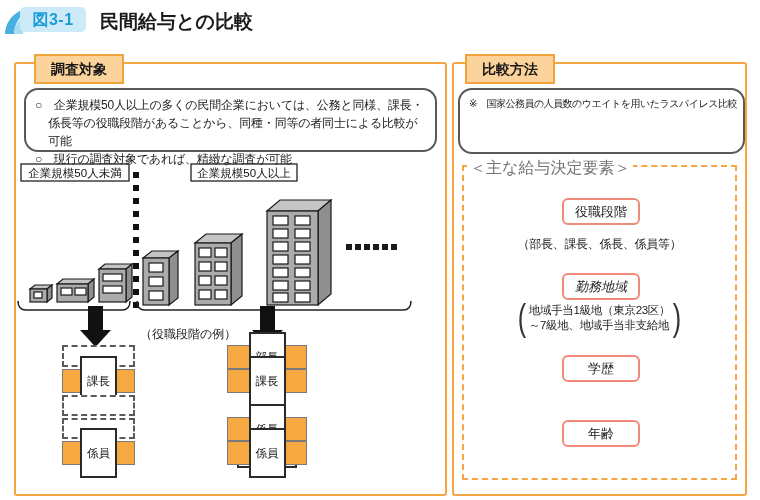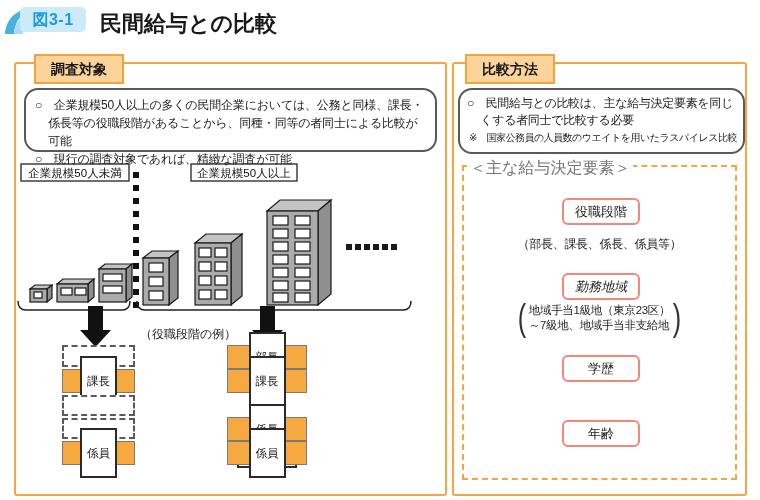--- a/index.html
+++ b/index.html
@@ -4,21 +4,21 @@
 <style>
   html,body{margin:0;padding:0;background:#fff;}
   .page{position:relative;width:760px;height:500px;background:#fff;overflow:hidden;
         font-family:"Liberation Sans","DejaVu Sans",sans-serif;color:#222;}
 
   
   .hdr-swoosh{position:absolute;left:3px;top:4px;width:44px;height:32px;}
   .hdr-badge{position:absolute;left:20px;top:7px;width:66px;height:25px;
              background:#cdeaf8;border-radius:5px;color:#1c9cd6;font-weight:bold;
              font-size:16px;line-height:25px;text-align:center;letter-spacing:0.5px;}
-  .hdr-title{position:absolute;left:100px;top:9px;font-size:22px;font-weight:bold;color:#1a1a1a;}
+  .hdr-title{position:absolute;left:100px;top:9px;font-size:19px;font-weight:bold;color:#1a1a1a;}
 
   
   .panel{position:absolute;border:2px solid #f5a643;border-radius:3px;background:#fff;}
   .panel-left{left:14px;top:62px;width:429px;height:430px;}
   .panel-right{left:452px;top:62px;width:291px;height:430px;}
   .tag{position:absolute;height:20px;padding:3px 15px;background:#fbd39b;
        border:2px solid #f1a33c;font-size:14px;font-weight:bold;line-height:20px;
        color:#1a1a1a;z-index:3;}
   .tag-left{left:34px;top:54px;}
   .tag-right{left:465px;top:54px;}
@@ -215,21 +215,20 @@
     <span class="chip">係長</span>
   </div>
   <div class="srow orange rs r5">
     <span class="chip">係員</span>
   </div>
 
   <div class="panel panel-right"></div>
   <div class="tag tag-right">比較方法</div>
 
   <div class="bullet-box bullet-box-right">
-    <div class="bullet">○　民間給与との比較は、主な給与決定要素を同じくする者同士で比較する必要</div>
     <div class="fine-note">※　国家公務員の人員数のウエイトを用いたラスパイレス比較</div>
   </div>
 
   <div class="dashed-box"></div>
   <div class="factors-title">＜主な給与決定要素＞</div>
 
   <div class="f-box f-roles">役職段階</div>
   <div class="f-note f-note-roles">（部長、課長、係長、係員等）</div>
 
   <div class="f-box f-area">勤務地域</div>

